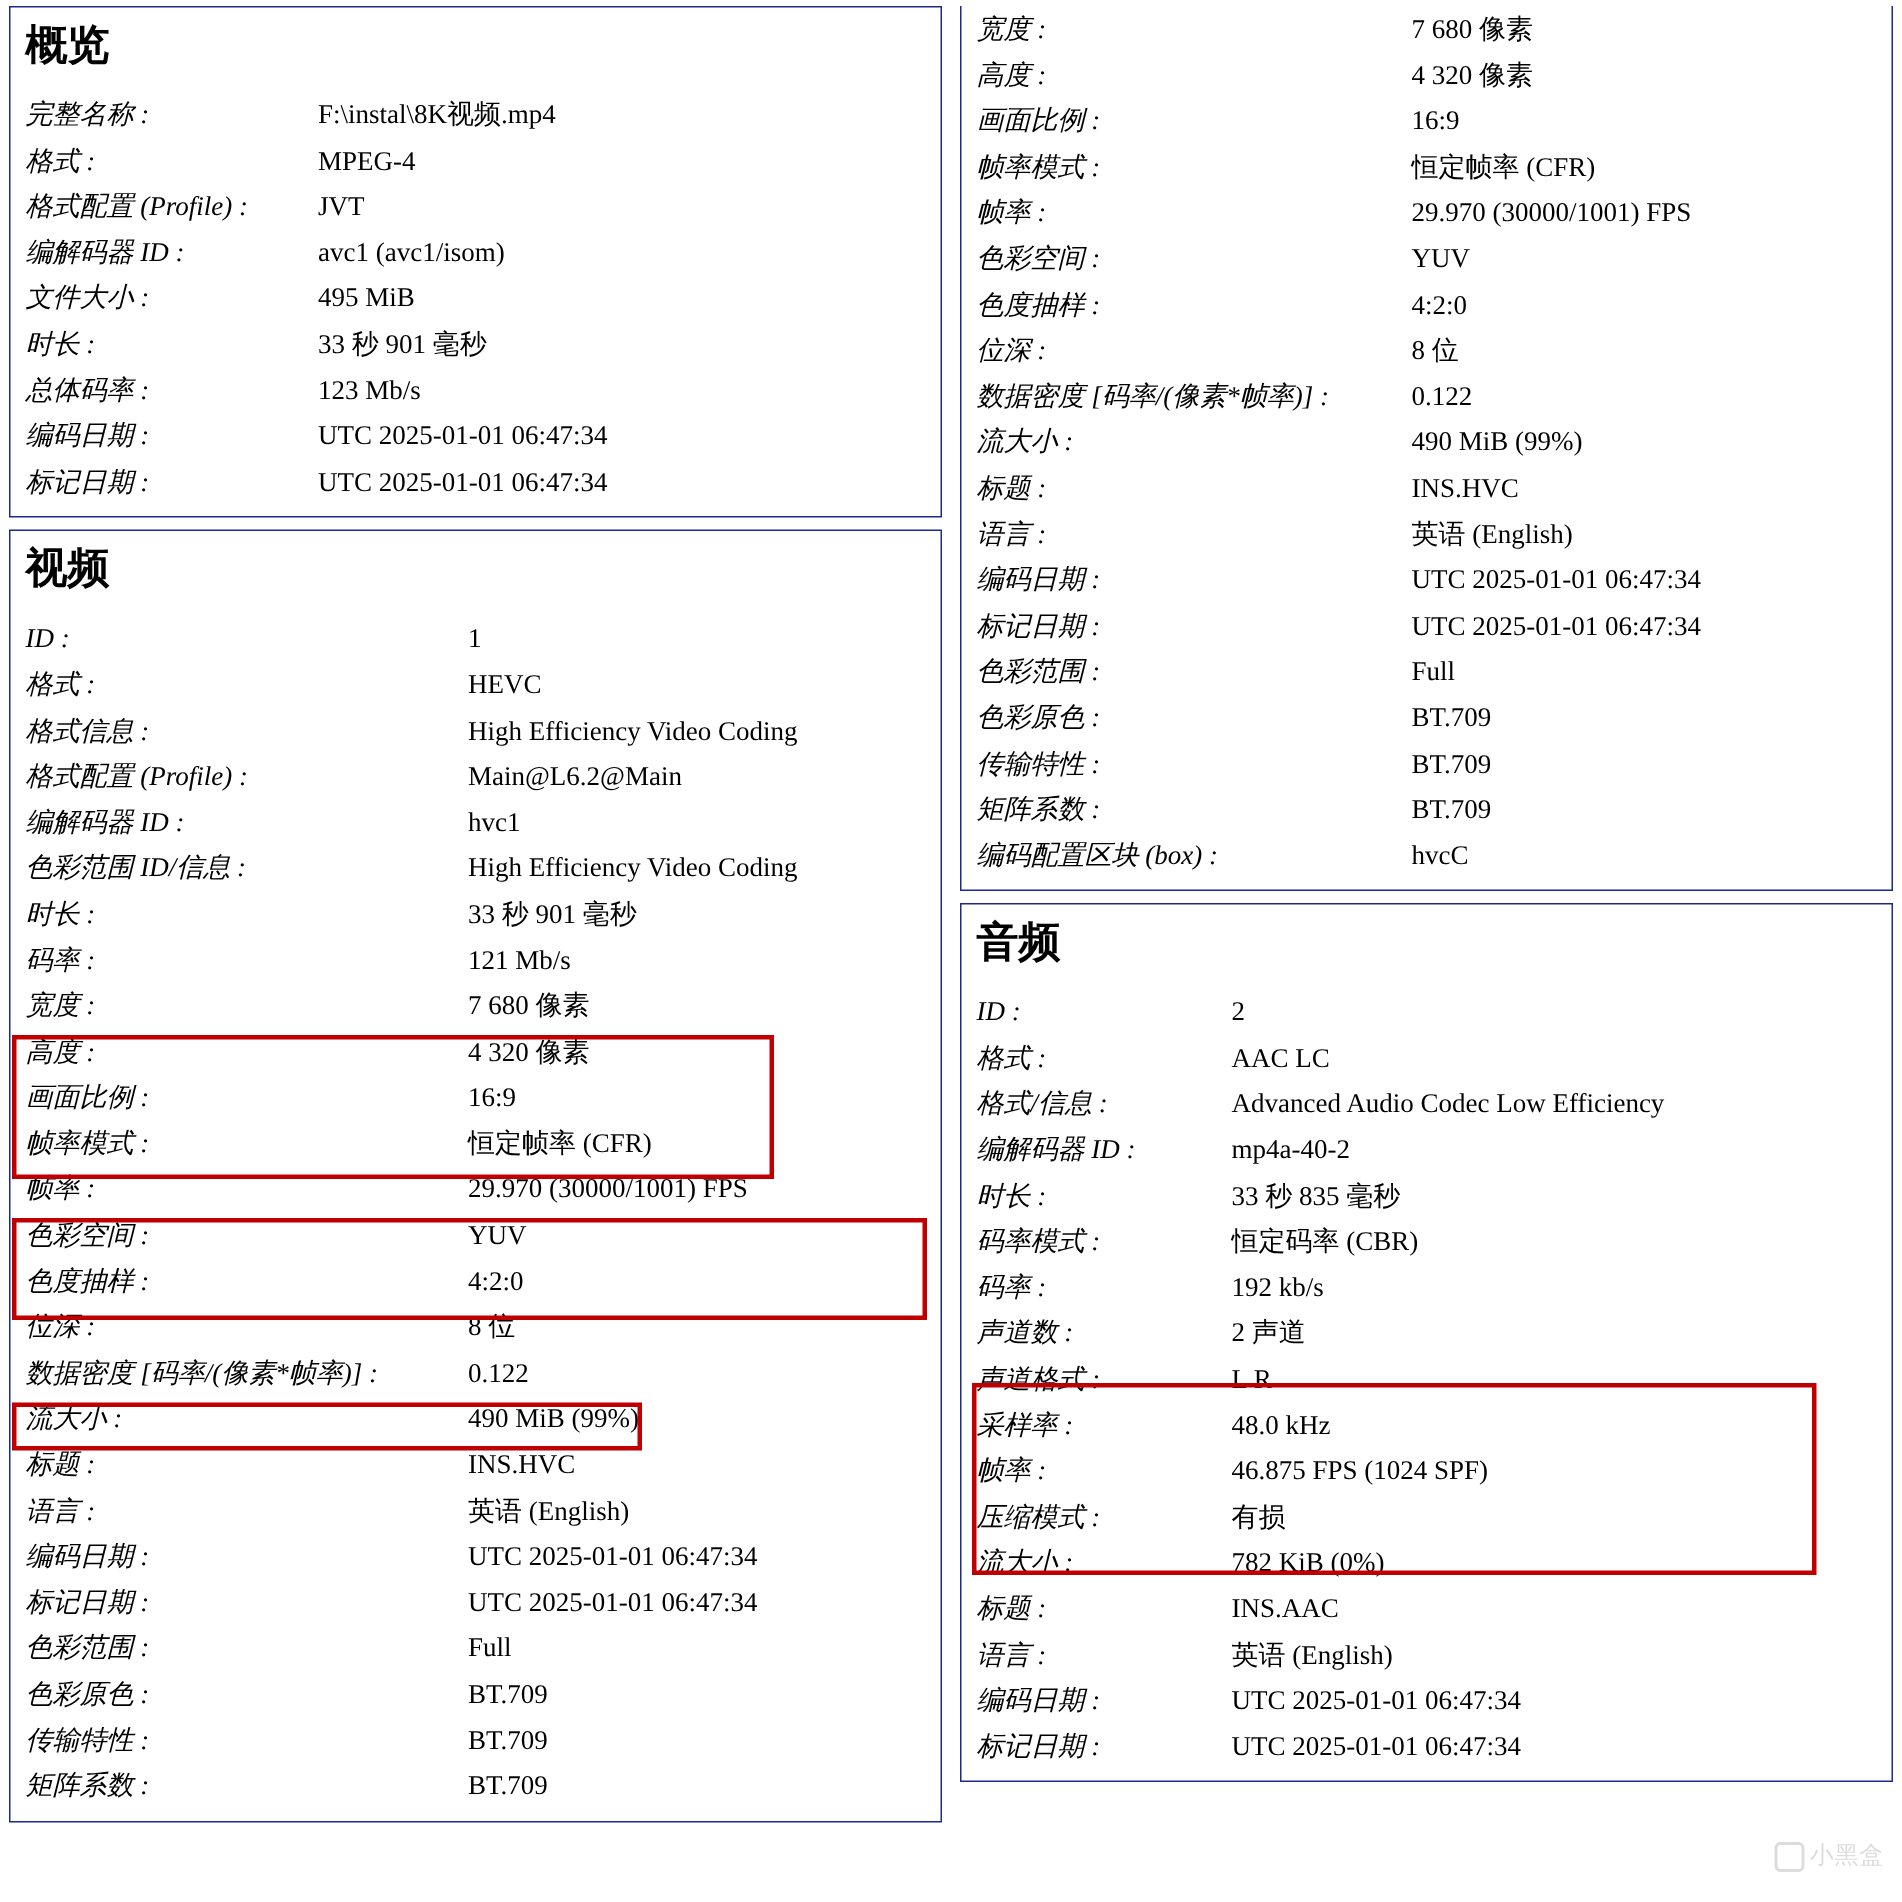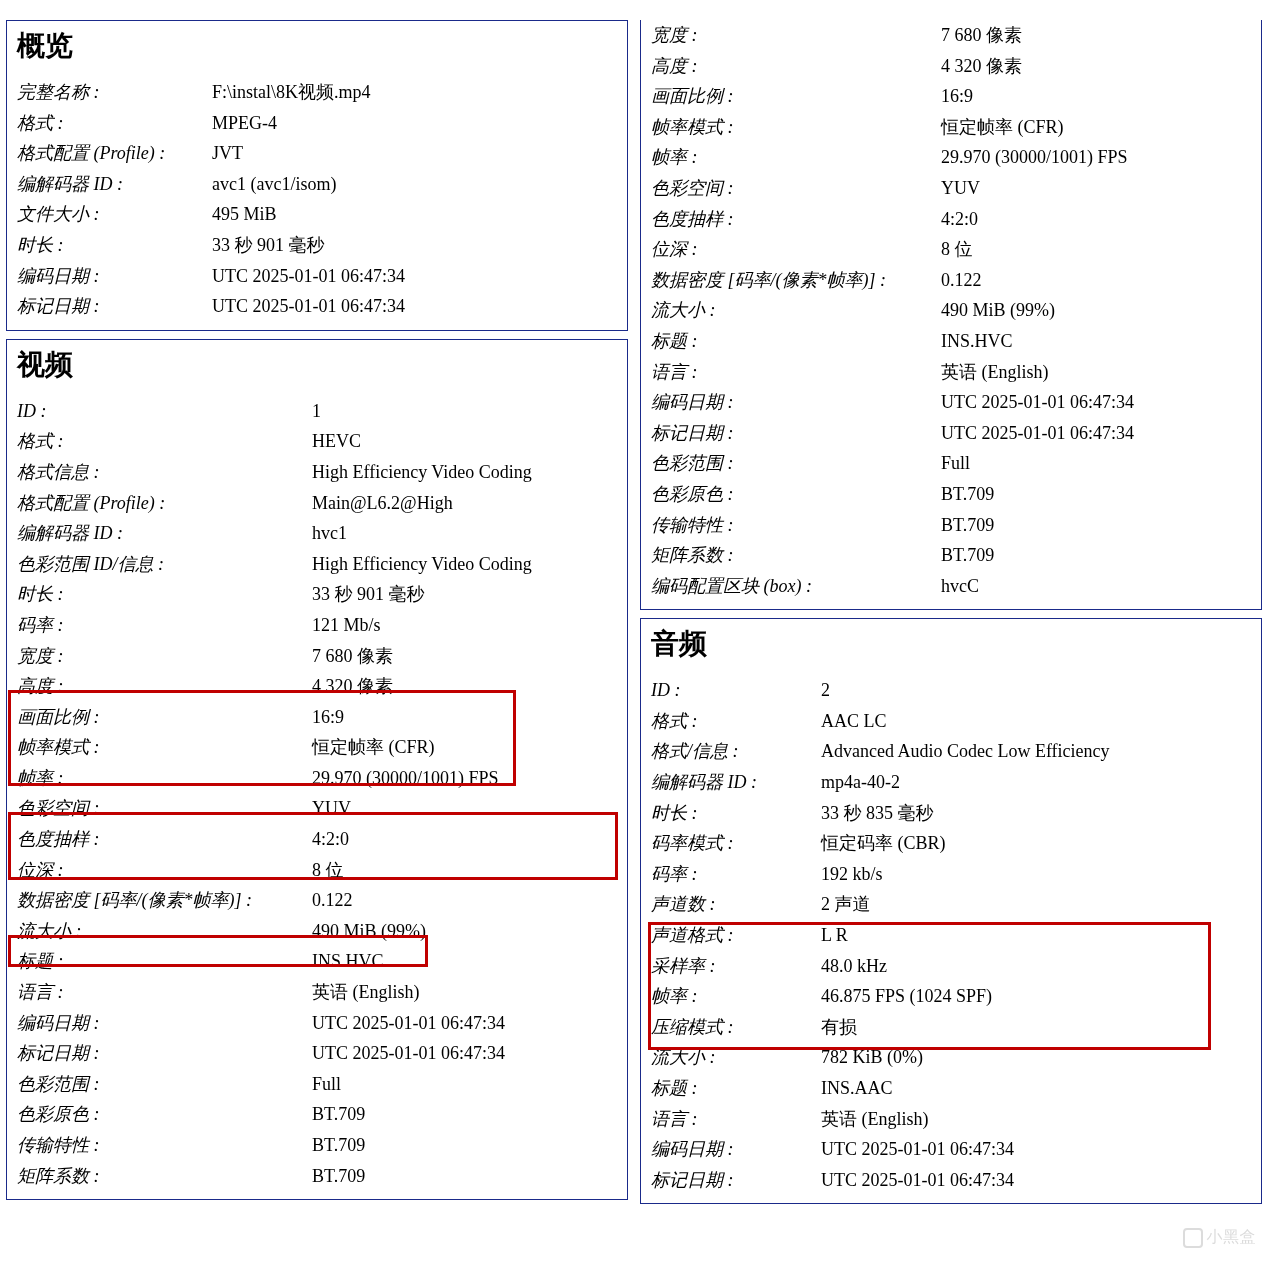--- a/index.html
+++ b/index.html
@@ -8,21 +8,21 @@
     font-size: 16px;
     background: #ffffff;
     width: 1268px;
     height: 1268px;
     overflow: hidden;
     position: relative;
   }
   .wrapper {
     display: flex;
     gap: 12px;
-    padding: 20px 6px;
+    padding: 4px 6px;
   }
   .col {
     flex: 1;
     display: flex;
     flex-direction: column;
     gap: 8px;
   }
   .panel {
     border: 1px solid #1a2a8a;
     padding: 4px 10px 8px 10px;
@@ -105,20 +105,24 @@
           </div>
           <div class="row">
             <span class="label">文件大小 :</span>
             <span class="value">495 MiB</span>
           </div>
           <div class="row">
             <span class="label">时长 :</span>
             <span class="value">33 秒 901 毫秒</span>
           </div>
           <div class="row">
+            <span class="label">总体码率 :</span>
+            <span class="value">123 Mb/s</span>
+          </div>
+          <div class="row">
             <span class="label">编码日期 :</span>
             <span class="value">UTC 2025-01-01 06:47:34</span>
           </div>
           <div class="row">
             <span class="label">标记日期 :</span>
             <span class="value">UTC 2025-01-01 06:47:34</span>
           </div>
         </div>
     </div>
     <div class="panel video-left">
@@ -131,21 +135,21 @@
           <div class="row">
             <span class="label">格式 :</span>
             <span class="value">HEVC</span>
           </div>
           <div class="row">
             <span class="label">格式信息 :</span>
             <span class="value">High Efficiency Video Coding</span>
           </div>
           <div class="row">
             <span class="label">格式配置 (Profile) :</span>
-            <span class="value">Main@L6.2@High</span>
+            <span class="value">Main@L6.2@Main</span>
           </div>
           <div class="row">
             <span class="label">编解码器 ID :</span>
             <span class="value">hvc1</span>
           </div>
           <div class="row">
             <span class="label">色彩范围 ID/信息 :</span>
             <span class="value">High Efficiency Video Coding</span>
           </div>
           <div class="row">

